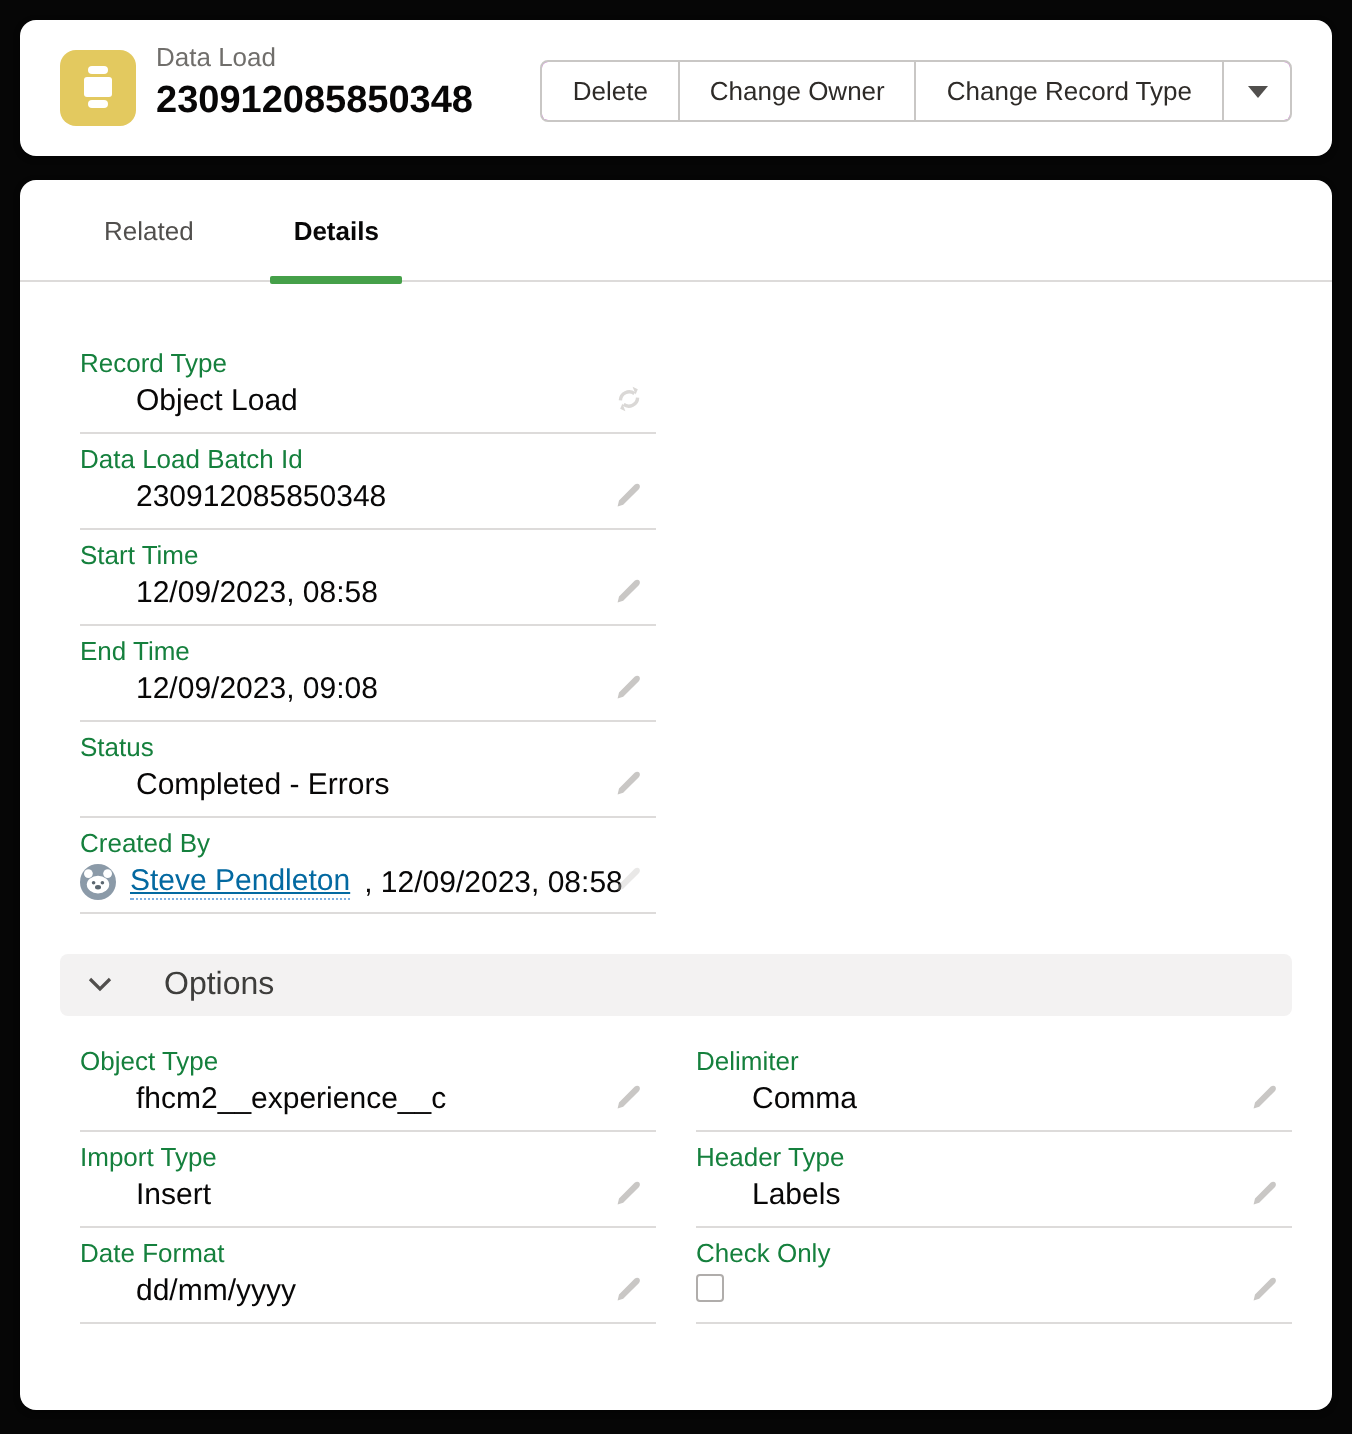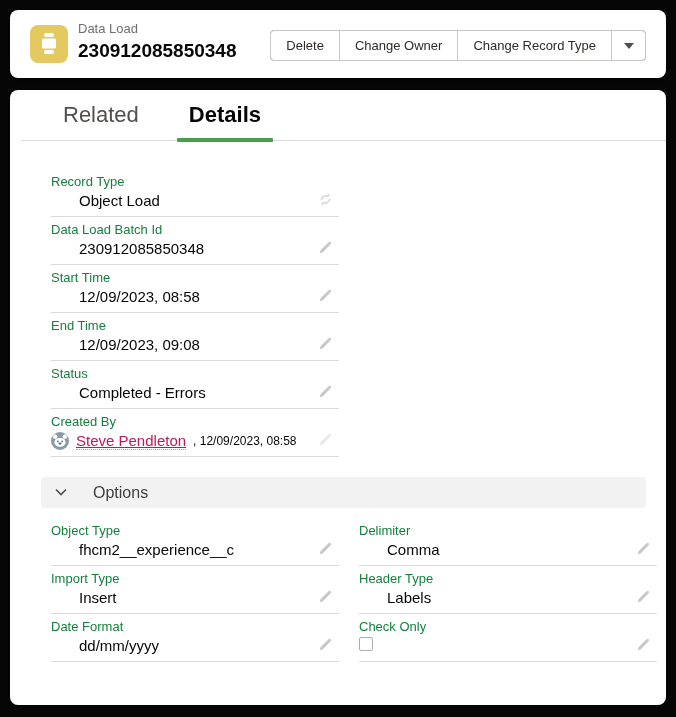--- a/index.html
+++ b/index.html
@@ -10,21 +10,20 @@
     position: relative;
     overflow: hidden;
   }
   .card {
     position: absolute;
     left: 10px;
     width: 656px;
     background: #ffffff;
     border-radius: 8px;
     box-shadow: 0 1px 3px rgba(0,0,0,.4);
-    padding-left: 11px;
   }
   
   #header-card { top: 10px; height: 68px; }
   .entity-icon {
     position: absolute; left: 20px; top: 15px;
     width: 38px; height: 38px;
     background: #E3C95F; border-radius: 8px;
     display: flex; align-items: center; justify-content: center;
   }
   .header-text { position: absolute; left: 68px; top: 11px; }
@@ -53,44 +52,44 @@
   
   #details-card { top: 90px; height: 615px; }
   .tabbar {
     height: 51px; border-bottom: 1px solid #dddbda;
     display: flex; align-items: center; padding-left: 30px;
   }
   .tab {
     position: relative; height: 100%;
     display: flex; align-items: center;
     padding: 0 12px; margin-right: 26px;
-    font-size: 22px; color: #514f4d; cursor: pointer;
+    font-size: 13px; color: #514f4d; cursor: pointer;
   }
   .tab.active { font-weight: bold; color: #080707; }
   .tab.active::after {
     content: ""; position: absolute; left: 0; right: 0; bottom: -2px;
     height: 4px; background: #45a049; border-radius: 1px;
   }
   .fields { padding: 28px 0 0 30px; }
   .field {
     position: relative; width: 288px;
     border-bottom: 1px solid #dddbda;
     padding: 5px 0 6px;
   }
   .f-label { font-size: 13px; color: #15803d; line-height: 15px; }
   .f-value { font-size: 15px; color: #080707; line-height: 19px; margin-top: 2px; min-height: 19px; margin-left: 28px; }
   .row-icon { position: absolute; right: 6px; bottom: 9px; width: 15px; height: 15px; cursor: pointer; }
   .row-icon.faint { opacity: .4; }
   .cb-line { display: flex; align-items: center; gap: 7px; margin-top: 3px; }
   .user-link {
-    font-size: 15px; color: #be185d; cursor: pointer;
+    font-size: 15px; color: #0369a1; cursor: pointer;
     text-decoration: underline;
     border-bottom: 1px dotted #7fb0e0;
   }
-  .cb-suffix { font-size: 12px; color: #080707; }
+  .cb-suffix { font-size: 15px; color: #080707; }
   
   .section-bar {
     margin: 20px 20px 0; height: 31px;
     background: #f3f2f2; border-radius: 4px;
     display: flex; align-items: center;
     padding-left: 14px; gap: 26px; cursor: pointer;
   }
   .section-title { font-size: 16px; color: #3e3e3c; }
   .opt-grid {
     display: grid; grid-template-columns: 288px 298px;

